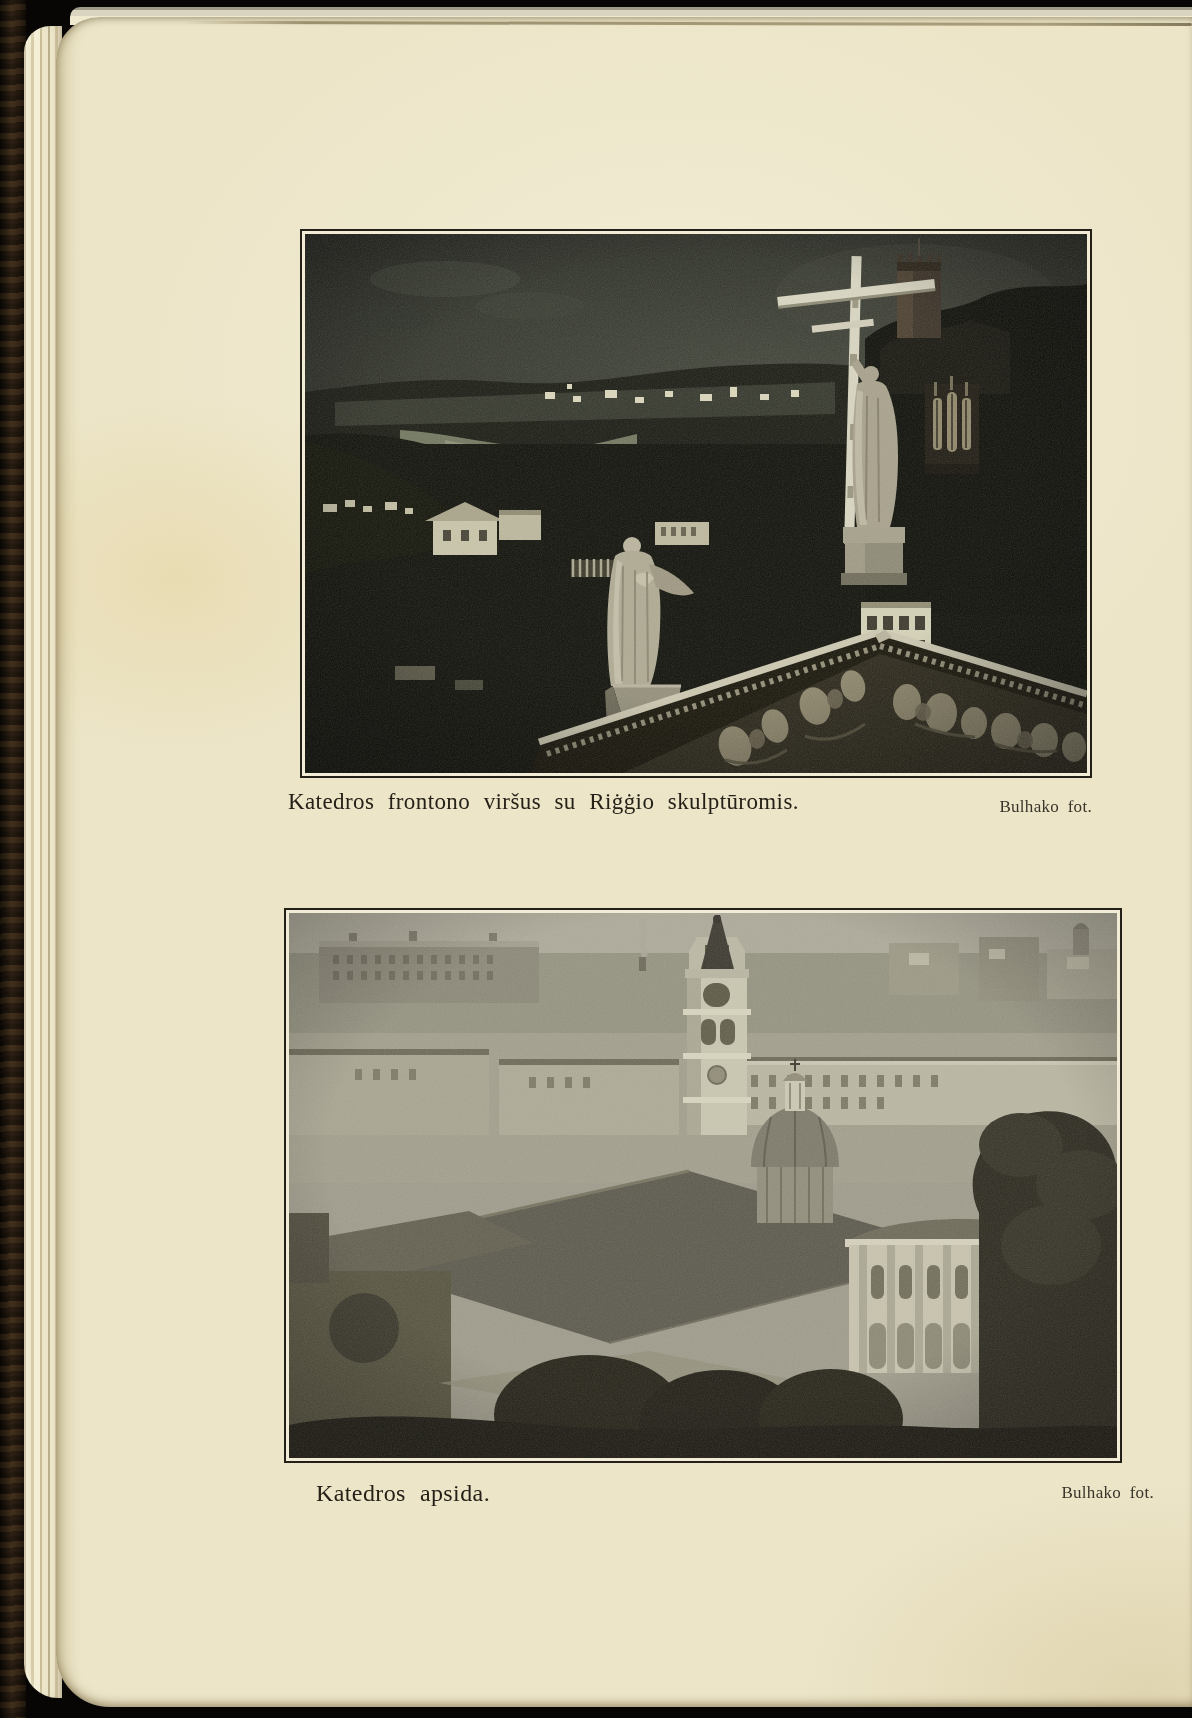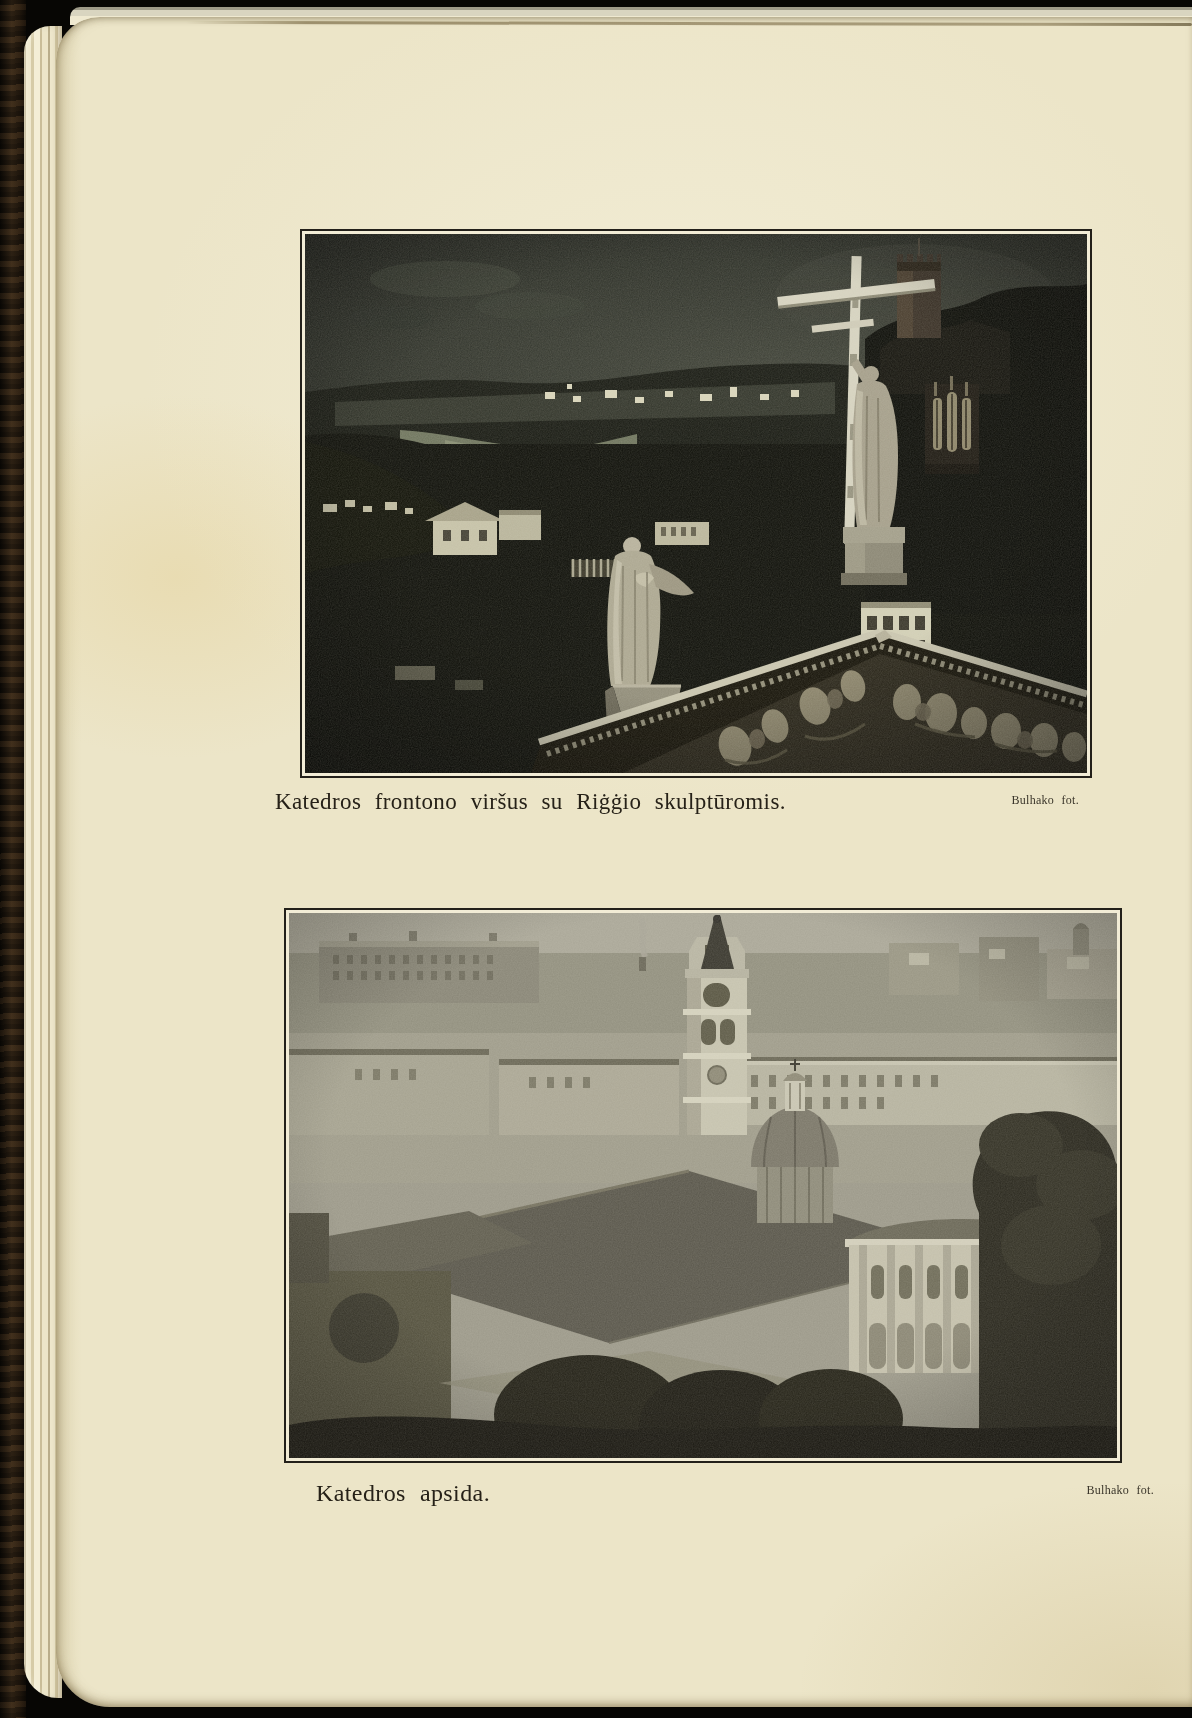--- a/index.html
+++ b/index.html
@@ -68,28 +68,28 @@
     box-sizing:border-box;
   }
   .photo-frame svg{display:block;width:100%;height:100%;}
   #figure1{left:300px;top:229px;width:792px;height:549px;}
   #figure2{left:284px;top:908px;width:838px;height:555px;}
 
   
   .caption-row{
     position:absolute;display:flex;justify-content:space-between;align-items:flex-start;
   }
-  #caption-row-1{left:275px;top:788px;width:804px;}
+  #caption-row-1{left:288px;top:788px;width:804px;align-items:flex-end;}
   #caption-row-2{left:284px;top:1478px;width:838px;margin-left:32px;}
   .caption{
     font-size:23px;color:#262118;letter-spacing:.4px;word-spacing:.32em;line-height:1.25;
   }
   #caption-row-2 .caption{font-size:24px;}
   .credit{
-    font-size:12px;color:#3a352a;letter-spacing:.3px;word-spacing:4px;margin-top:5px;white-space:nowrap;
+    font-size:17px;color:#3a352a;letter-spacing:.3px;word-spacing:4px;margin-top:5px;white-space:nowrap;
   }
 </style>
 </head>
 <body>
 
 <div class="book">
 
   <div class="spine"></div>
   <div class="edge-stack"></div>
   <div class="under-page"></div>

